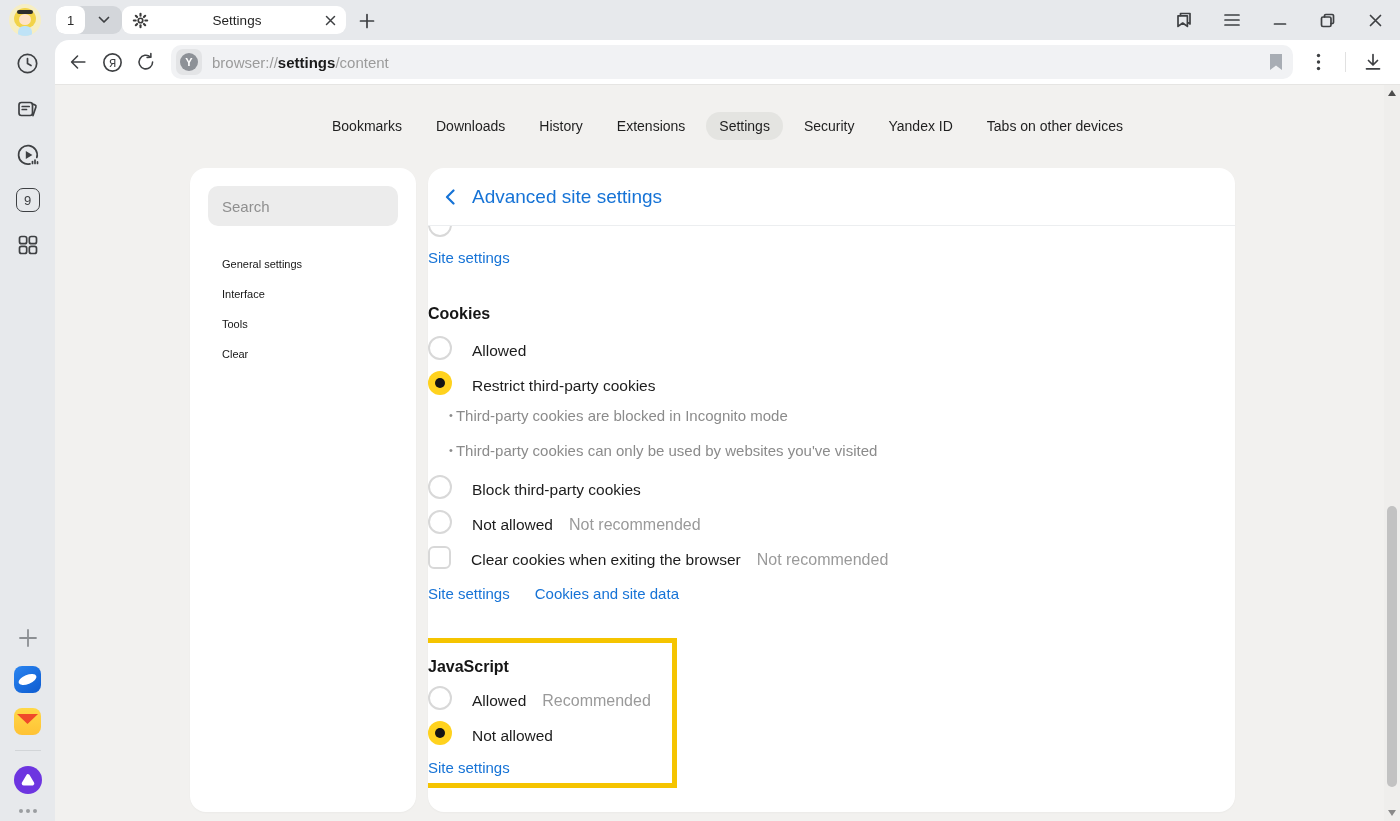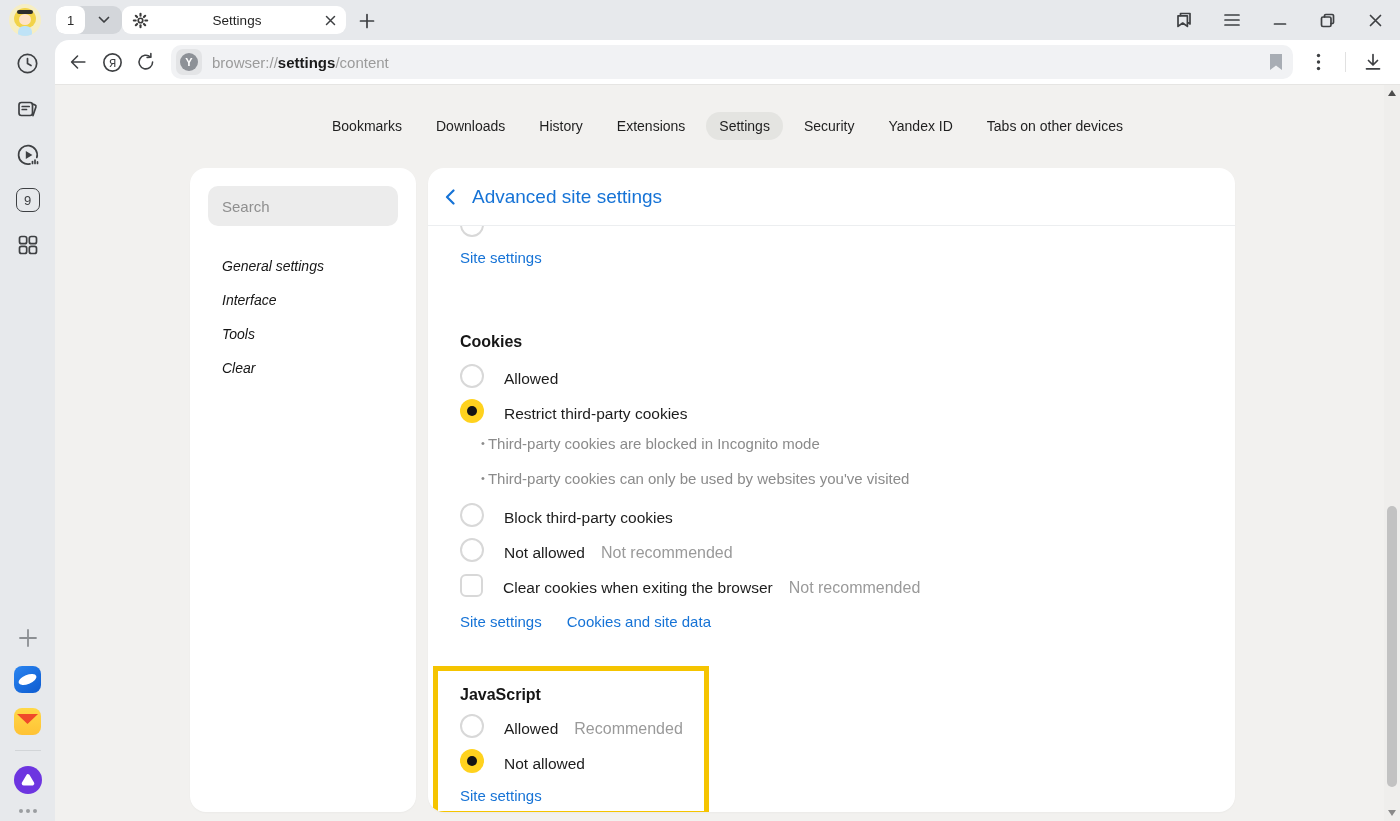--- a/index.html
+++ b/index.html
@@ -88,27 +88,27 @@
   .nav-item.active { background:#e4e4e1; }
 
   .panels { position:absolute; top:83px; left:135px; display:flex; gap:12px; }
   .panel { background:#fff; border-radius:16px; box-shadow:0 1px 2px rgba(0,0,0,.03); }
   .sidebar-panel { width:226px; height:644px; padding:18px 18px; }
   .search-box { width:100%; height:40px; background:#ececec; border:none;
                 border-radius:10px; padding:0 14px; font-size:15px; color:#333;
                 font-family:inherit; outline:none; }
   .search-box::placeholder { color:#8f8f8f; }
   .side-list { margin-top:23px; }
-  .side-item { font-size:14px; padding:9px 14px; border-radius:8px; color:#161616;font-style:italic; }
+  .side-item { font-size:11px; padding:9px 14px; border-radius:8px; color:#161616; }
 
   .content-panel { width:807px; height:644px; position:relative; overflow:hidden; }
   .content-header { height:58px; display:flex; align-items:center; gap:17px;
                     padding-left:17px; border-bottom:1px solid #eceef0; }
   .content-title { font-size:19px; color:var(--link-blue); font-weight:500; }
-  .content-scroll { position:relative; height:586px; overflow:hidden; padding-left:32px; }
+  .content-scroll { position:relative; height:586px; overflow:hidden; }
 
   .radio { width:24px; height:24px; border-radius:50%; background:#fff;
            border:2px solid #d8d8d8; flex:none; position:relative; }
   .radio.on { border:none; background:var(--accent-yellow); }
   .radio.on::after { content:""; position:absolute; left:7px; top:7px; width:10px;
                      height:10px; border-radius:50%; background:var(--dot); }
   .checkbox { width:23px; height:23px; border-radius:6px; background:#fff;
               border:2px solid #d8d8d8; flex:none; }
   .opt-row { display:flex; align-items:flex-end; gap:20px; margin-top:11px; height:24px; }
   .opt-label { font-size:15.5px; color:#1c1c1c; }
@@ -359,21 +359,21 @@
                 </svg>
             </span>
             <span class="content-title">Advanced site settings</span>
           </div>
 
           <div class="content-scroll">
             <span class="radio clip-radio" style="display:block"></span>
 
             <a class="link" style="margin-top:12px" href="#">Site settings</a>
 
-            <div class="sec-heading" style="margin-top:66px">Cookies</div>
+            <div class="sec-heading" style="margin-top:38px">Cookies</div>
 
             <div class="opt-row" style="margin-top:13px">
               <span class="radio"></span>
               <span class="opt-label">Allowed</span>
             </div>
 
             <div class="opt-row">
               <span class="radio on"></span>
               <span class="opt-label">Restrict third-party cookies</span>
             </div>

